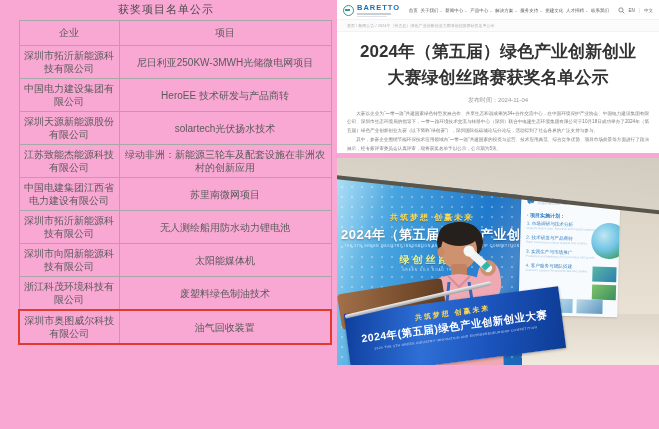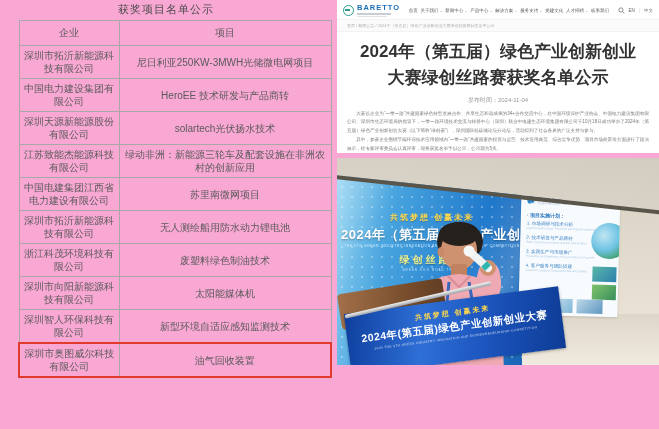--- a/index.html
+++ b/index.html
@@ -143,30 +143,26 @@
           </tr>
           <tr>
             <td>中国电建集团江西省电力建设有限公司</td>
             <td>苏里南微网项目</td>
           </tr>
           <tr>
             <td>深圳市拓沂新能源科技有限公司</td>
             <td>无人测绘船用防水动力锂电池</td>
           </tr>
           <tr>
+            <td>深圳市向阳新能源科技有限公司</td>
+            <td>太阳能媒体机</td>
+          </tr>
+          <tr>
             <td>浙江科茂环境科技有限公司</td>
             <td>废塑料绿色制油技术</td>
-          </tr>
-          <tr>
-            <td>深圳市向阳新能源科技有限公司</td>
-            <td>太阳能媒体机</td>
-          </tr>
-          <tr>
-            <td>深圳智人环保科技有限公司</td>
-            <td>新型环境自适应感知监测技术</td>
           </tr>
           <tr class="hl">
             <td>深圳市奥图威尔科技有限公司</td>
             <td>油气回收装置</td>
           </tr>
         </tbody>
     </table>
   </section>
 
   <section class="webpage">

